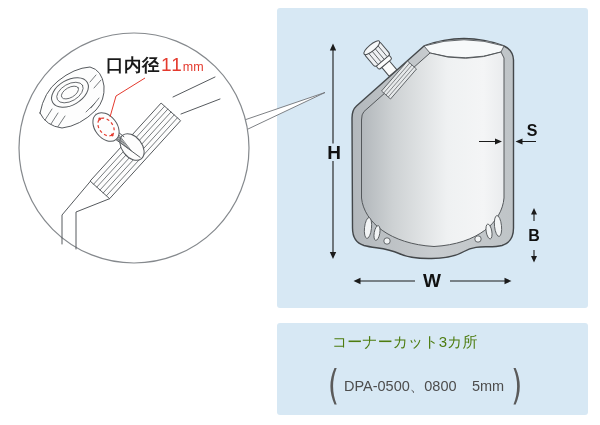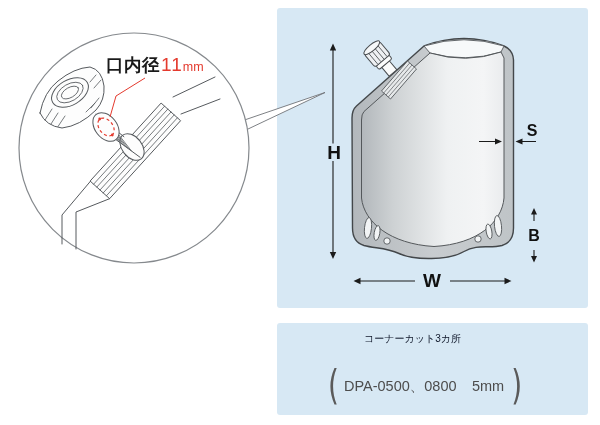--- a/index.html
+++ b/index.html
@@ -15,21 +15,21 @@
   .inset-label .kanji{font-size:17.5px;font-weight:bold;color:#1a1a1a;letter-spacing:0.5px;}
   .inset-label .val{font-size:19px;font-weight:500;color:#e43a2e;letter-spacing:1px;margin-left:1px;}
   .inset-label .unit{font-size:12.5px;font-weight:500;color:#e43a2e;}
   
   .dim{transform:translate(-50%,-50%);font-weight:bold;color:#111111;line-height:1;}
   .dim-h{left:334px;top:152px;font-size:19px;}
   .dim-w{left:432px;top:280px;font-size:19px;}
   .dim-s{left:532px;top:131px;font-size:16px;}
   .dim-b{left:534px;top:236px;font-size:16px;}
   
-  .spec-line{left:332px;color:#0f172a;font-size:10px;line-height:1;white-space:nowrap;margin-left:32px;}
+  .spec-line{left:332px;color:#4d7c0f;font-size:15px;line-height:1;white-space:nowrap;}
   .spec-line1{top:334px;}
   .spec-line2{top:353px;}
   .spec-paren-row{left:328px;top:372px;display:flex;align-items:center;color:#4d4d4d;}
   .paren{font-size:28px;font-weight:400;color:#5a5a5a;transform:scaleY(1.45);line-height:1;
          font-family:"DejaVu Sans",sans-serif;}
   .spec-rows{margin:0 7px 0 5px;}
   .spec-row{display:flex;font-size:14.5px;line-height:16px;white-space:nowrap;}
   .spec-row .model{width:128px;}
 </style>
 </head>

